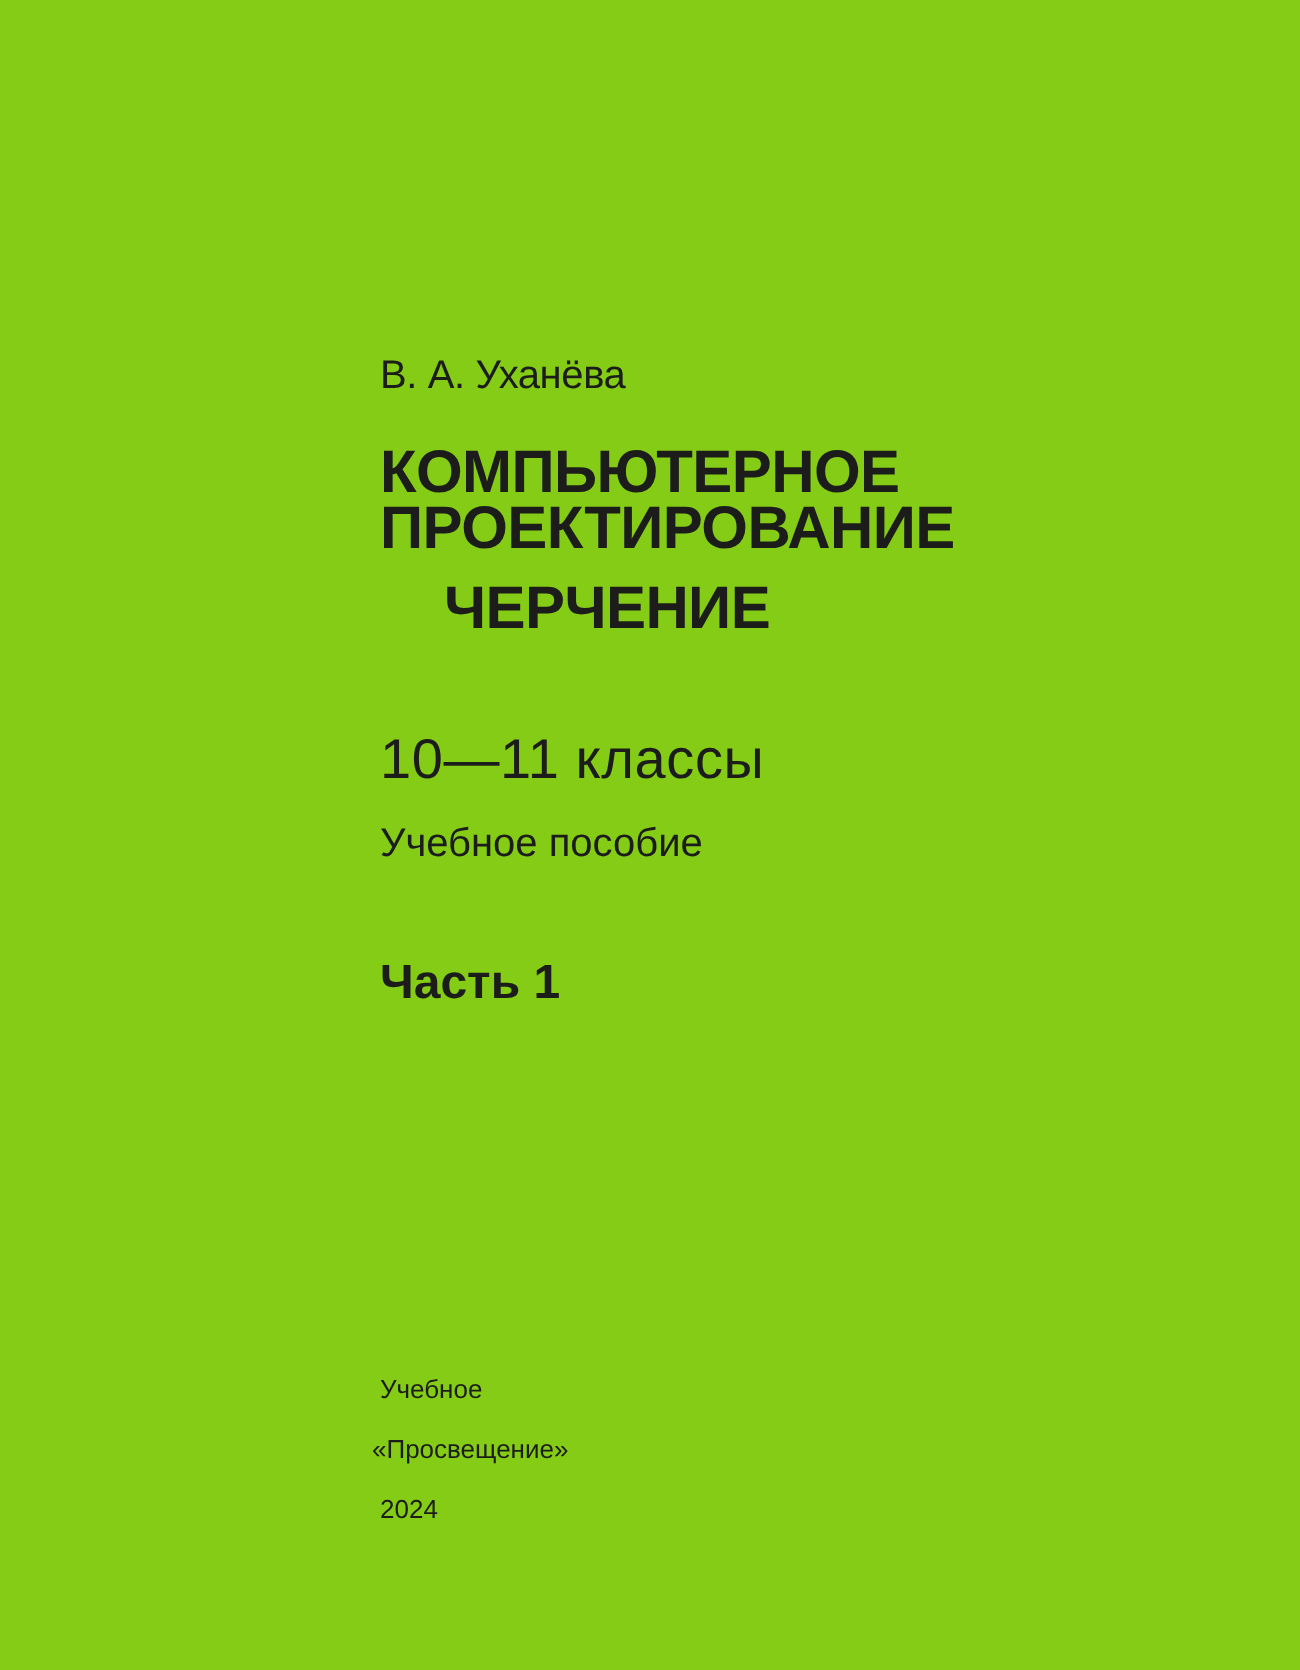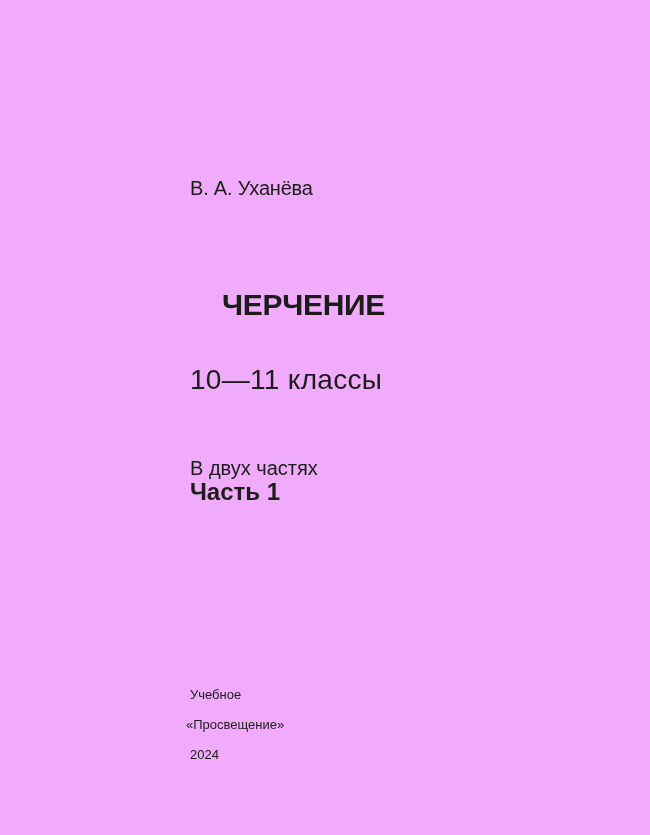--- a/index.html
+++ b/index.html
@@ -4,21 +4,21 @@
 <style>
   html, body {
     margin: 0;
     padding: 0;
     background: #ffffff;
   }
   .page {
     position: relative;
     width: 650px;
     height: 835px;
-    background: #f0abfc;
+    background: #84cc16;
     overflow: hidden;
     font-family: "Liberation Sans", "DejaVu Sans", sans-serif;
     color: #1c1c1a;
   }
   .tp-block {
     position: absolute;
     left: 190px;
     white-space: pre-line;
   }
   .author {
@@ -74,27 +74,28 @@
     margin-left: -4px;
   }
 </style>
 </head>
 <body>
 
 <div class="page">
 
   <div class="tp-block author">В. А. Уханёва</div>
 
+  <div class="tp-block main-title">КОМПЬЮТЕРНОЕ ПРОЕКТИРОВАНИЕ</div>
 
   <div class="tp-block subtitle">ЧЕРЧЕНИЕ</div>
 
   <div class="tp-block grades">10—11 классы</div>
 
+  <div class="tp-block edition-type">Учебное пособие</div>
 
-  <div class="tp-block parts-note">В двух частях</div>
 
   <div class="tp-block part-label">Часть 1</div>
 
   <div class="tp-block imprint">
     <div class="city">Учебное</div>
     <div class="publisher">«Просвещение»</div>
     <div class="year">2024</div>
   </div>
 
 </div>

